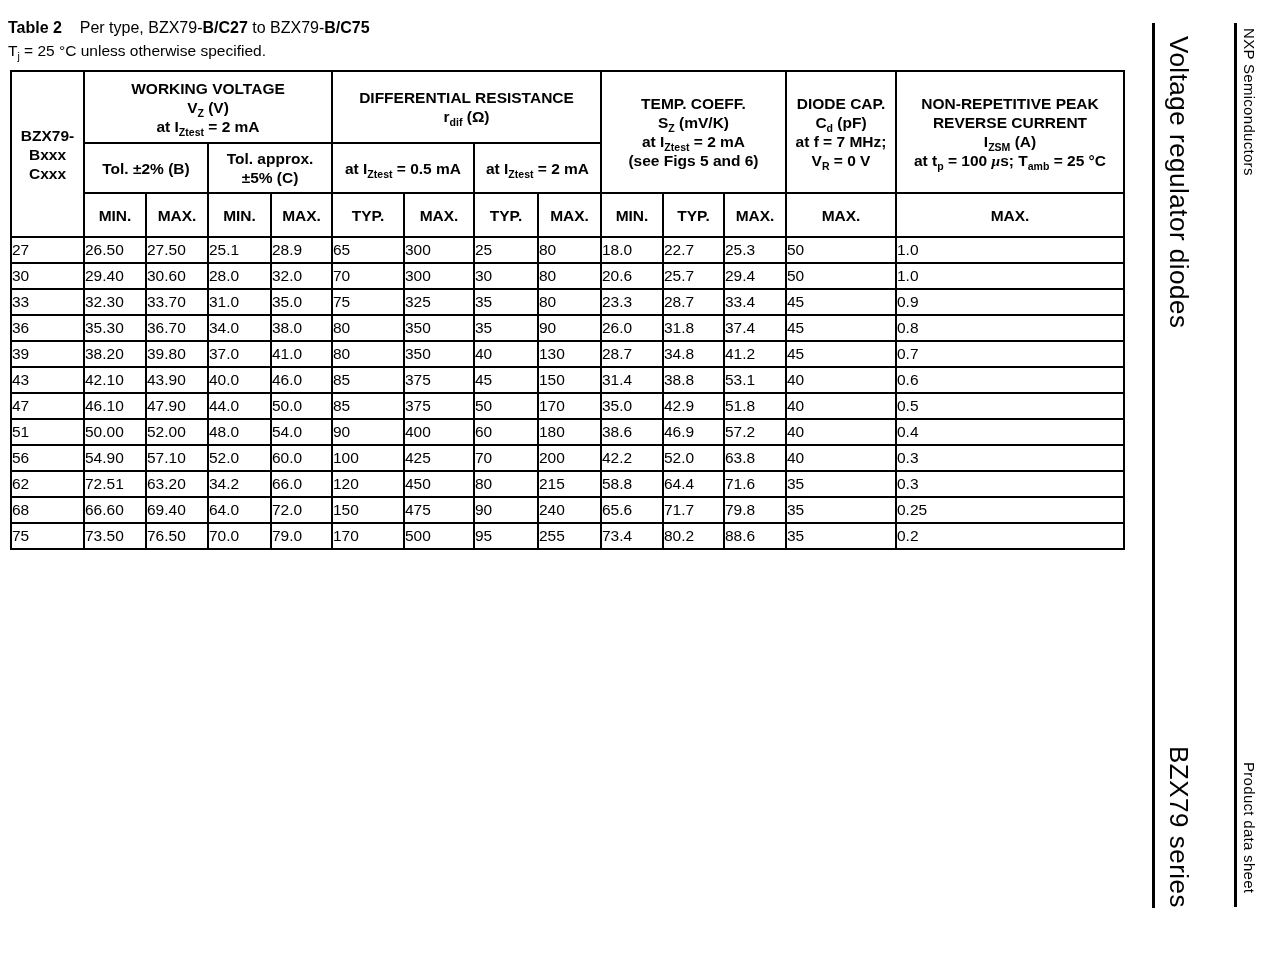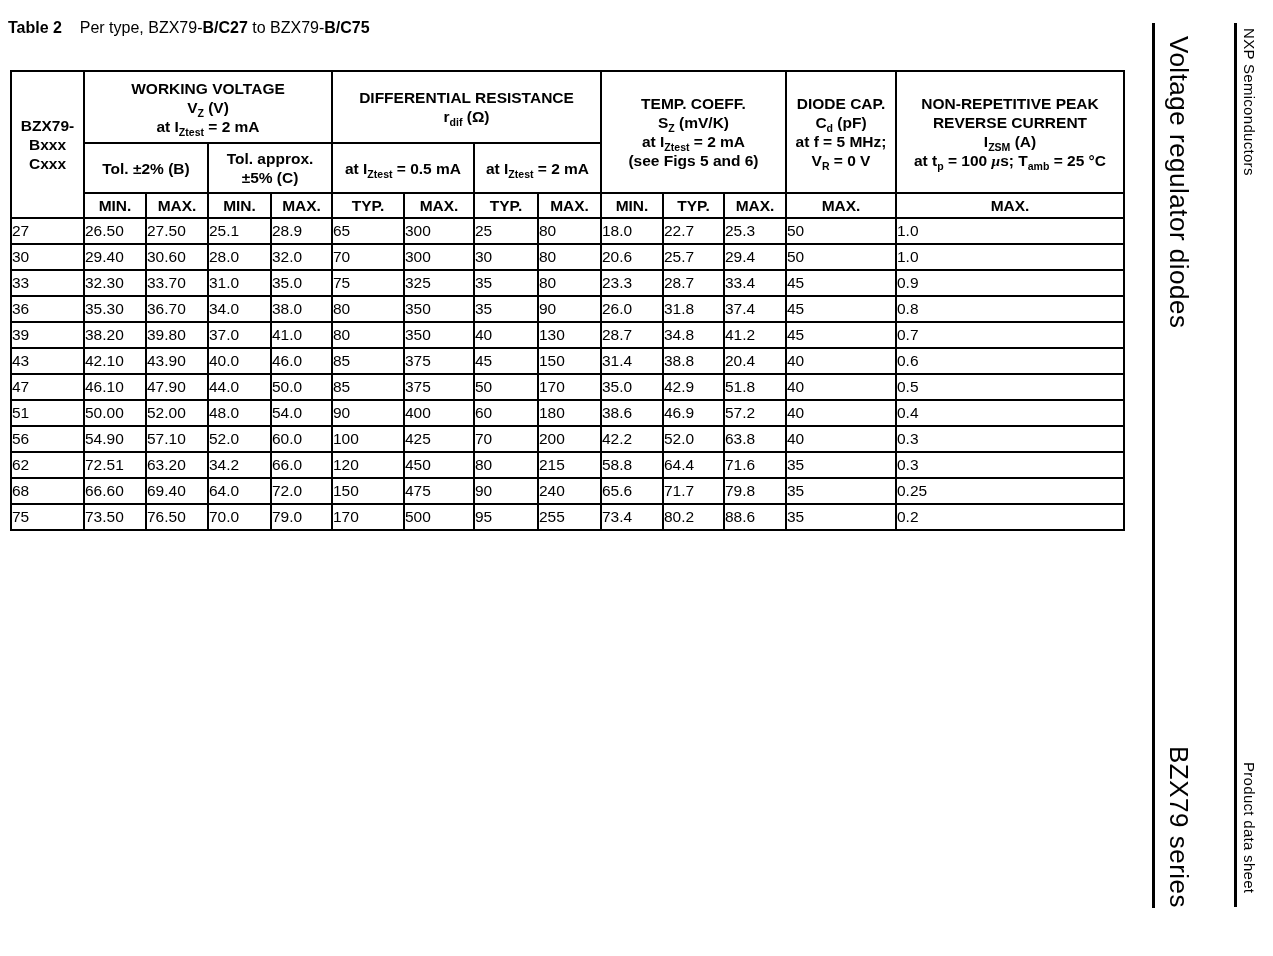--- a/index.html
+++ b/index.html
@@ -27,21 +27,21 @@
     padding: 0;
     overflow: hidden;
   }
   table.ds th {
     font-weight: bold; font-size: 15.5px;
     text-align: center; vertical-align: middle;
     line-height: 19px;
   }
   tr.hdr-r1 { height: 72px; }
   tr.hdr-r2 { height: 50px; }
-  tr.hdr-r3 { height: 25px; margin-left: 28px; }
+  tr.hdr-r3 { height: 44px; margin-left: 28px; }
   tbody tr { height: 24px; }
   tbody td {
     font-size: 15.5px; font-weight: normal;
     text-align: left; vertical-align: middle;
     padding-left: 6px; line-height: 24px;
     white-space: nowrap;
   }
   th.pad-cell { padding: 2px 3px; margin-top: 38px; }
 
   .vrule { position: absolute; width: 3px; background: #000; }
@@ -51,20 +51,21 @@
     white-space: nowrap;
   }
   .vtext-large { font-size: 26px; letter-spacing: 0.5px; }
   .vtext-small { font-size: 15px; letter-spacing: 0.3px; }
 </style>
 </head>
 <body>
 
 <div class="doc-area">
   <div class="title-line1"><span class="seg-b">Table 2</span>&nbsp;&nbsp;&nbsp; Per type, BZX79-<span class="seg-b">B/C27</span> to BZX79-<span class="seg-b">B/C75</span></div>
+  <div class="title-line2">T<sub>j</sub> = 25 °C unless otherwise specified.</div>
 </div>
 
 <table class="ds">
   <colgroup>
     <col style="width:73px">
       <col style="width:62px">
       <col style="width:62px">
       <col style="width:63px">
     <col style="width:61px">
       <col style="width:72px">
@@ -95,21 +96,21 @@
         </th>
       <th colspan="3" rowspan="2">
           <div>TEMP. COEFF.</div>
           <div>S<sub>Z</sub> (mV/K)</div>
           <div>at I<sub>Ztest</sub> = 2 mA</div>
           <div><span class="seg-r">(see Figs 5 and 6)</span></div>
         </th>
       <th rowspan="2" class="pad-cell">
           <div>DIODE&nbsp;CAP.</div>
           <div>C<sub>d</sub> (pF)</div>
-          <div>at f = 5 MHz;</div>
+          <div>at f = 7 MHz;</div>
           <div>V<sub>R</sub> = 0 V</div>
         </th>
       <th rowspan="2" class="pad-cell">
           <div>NON-REPETITIVE PEAK</div>
           <div>REVERSE CURRENT</div>
           <div>I<sub>ZSM</sub> (A)</div>
           <div>at t<sub>p</sub> = 100 <span class="seg-i">μ</span>s; T<sub>amb</sub> = 25 °C</div>
         </th>
     </tr>
     <tr class="hdr-r2">
@@ -229,21 +230,21 @@
         <td>42.10</td>
         <td>43.90</td>
         <td>40.0</td>
         <td>46.0</td>
         <td>85</td>
         <td>375</td>
         <td>45</td>
         <td>150</td>
         <td>31.4</td>
         <td>38.8</td>
-        <td>20.4</td>
+        <td>53.1</td>
         <td>40</td>
         <td>0.6</td>
       </tr>
       <tr>
         <td>47</td>
         <td>46.10</td>
         <td>47.90</td>
         <td>44.0</td>
         <td>50.0</td>
         <td>85</td>

